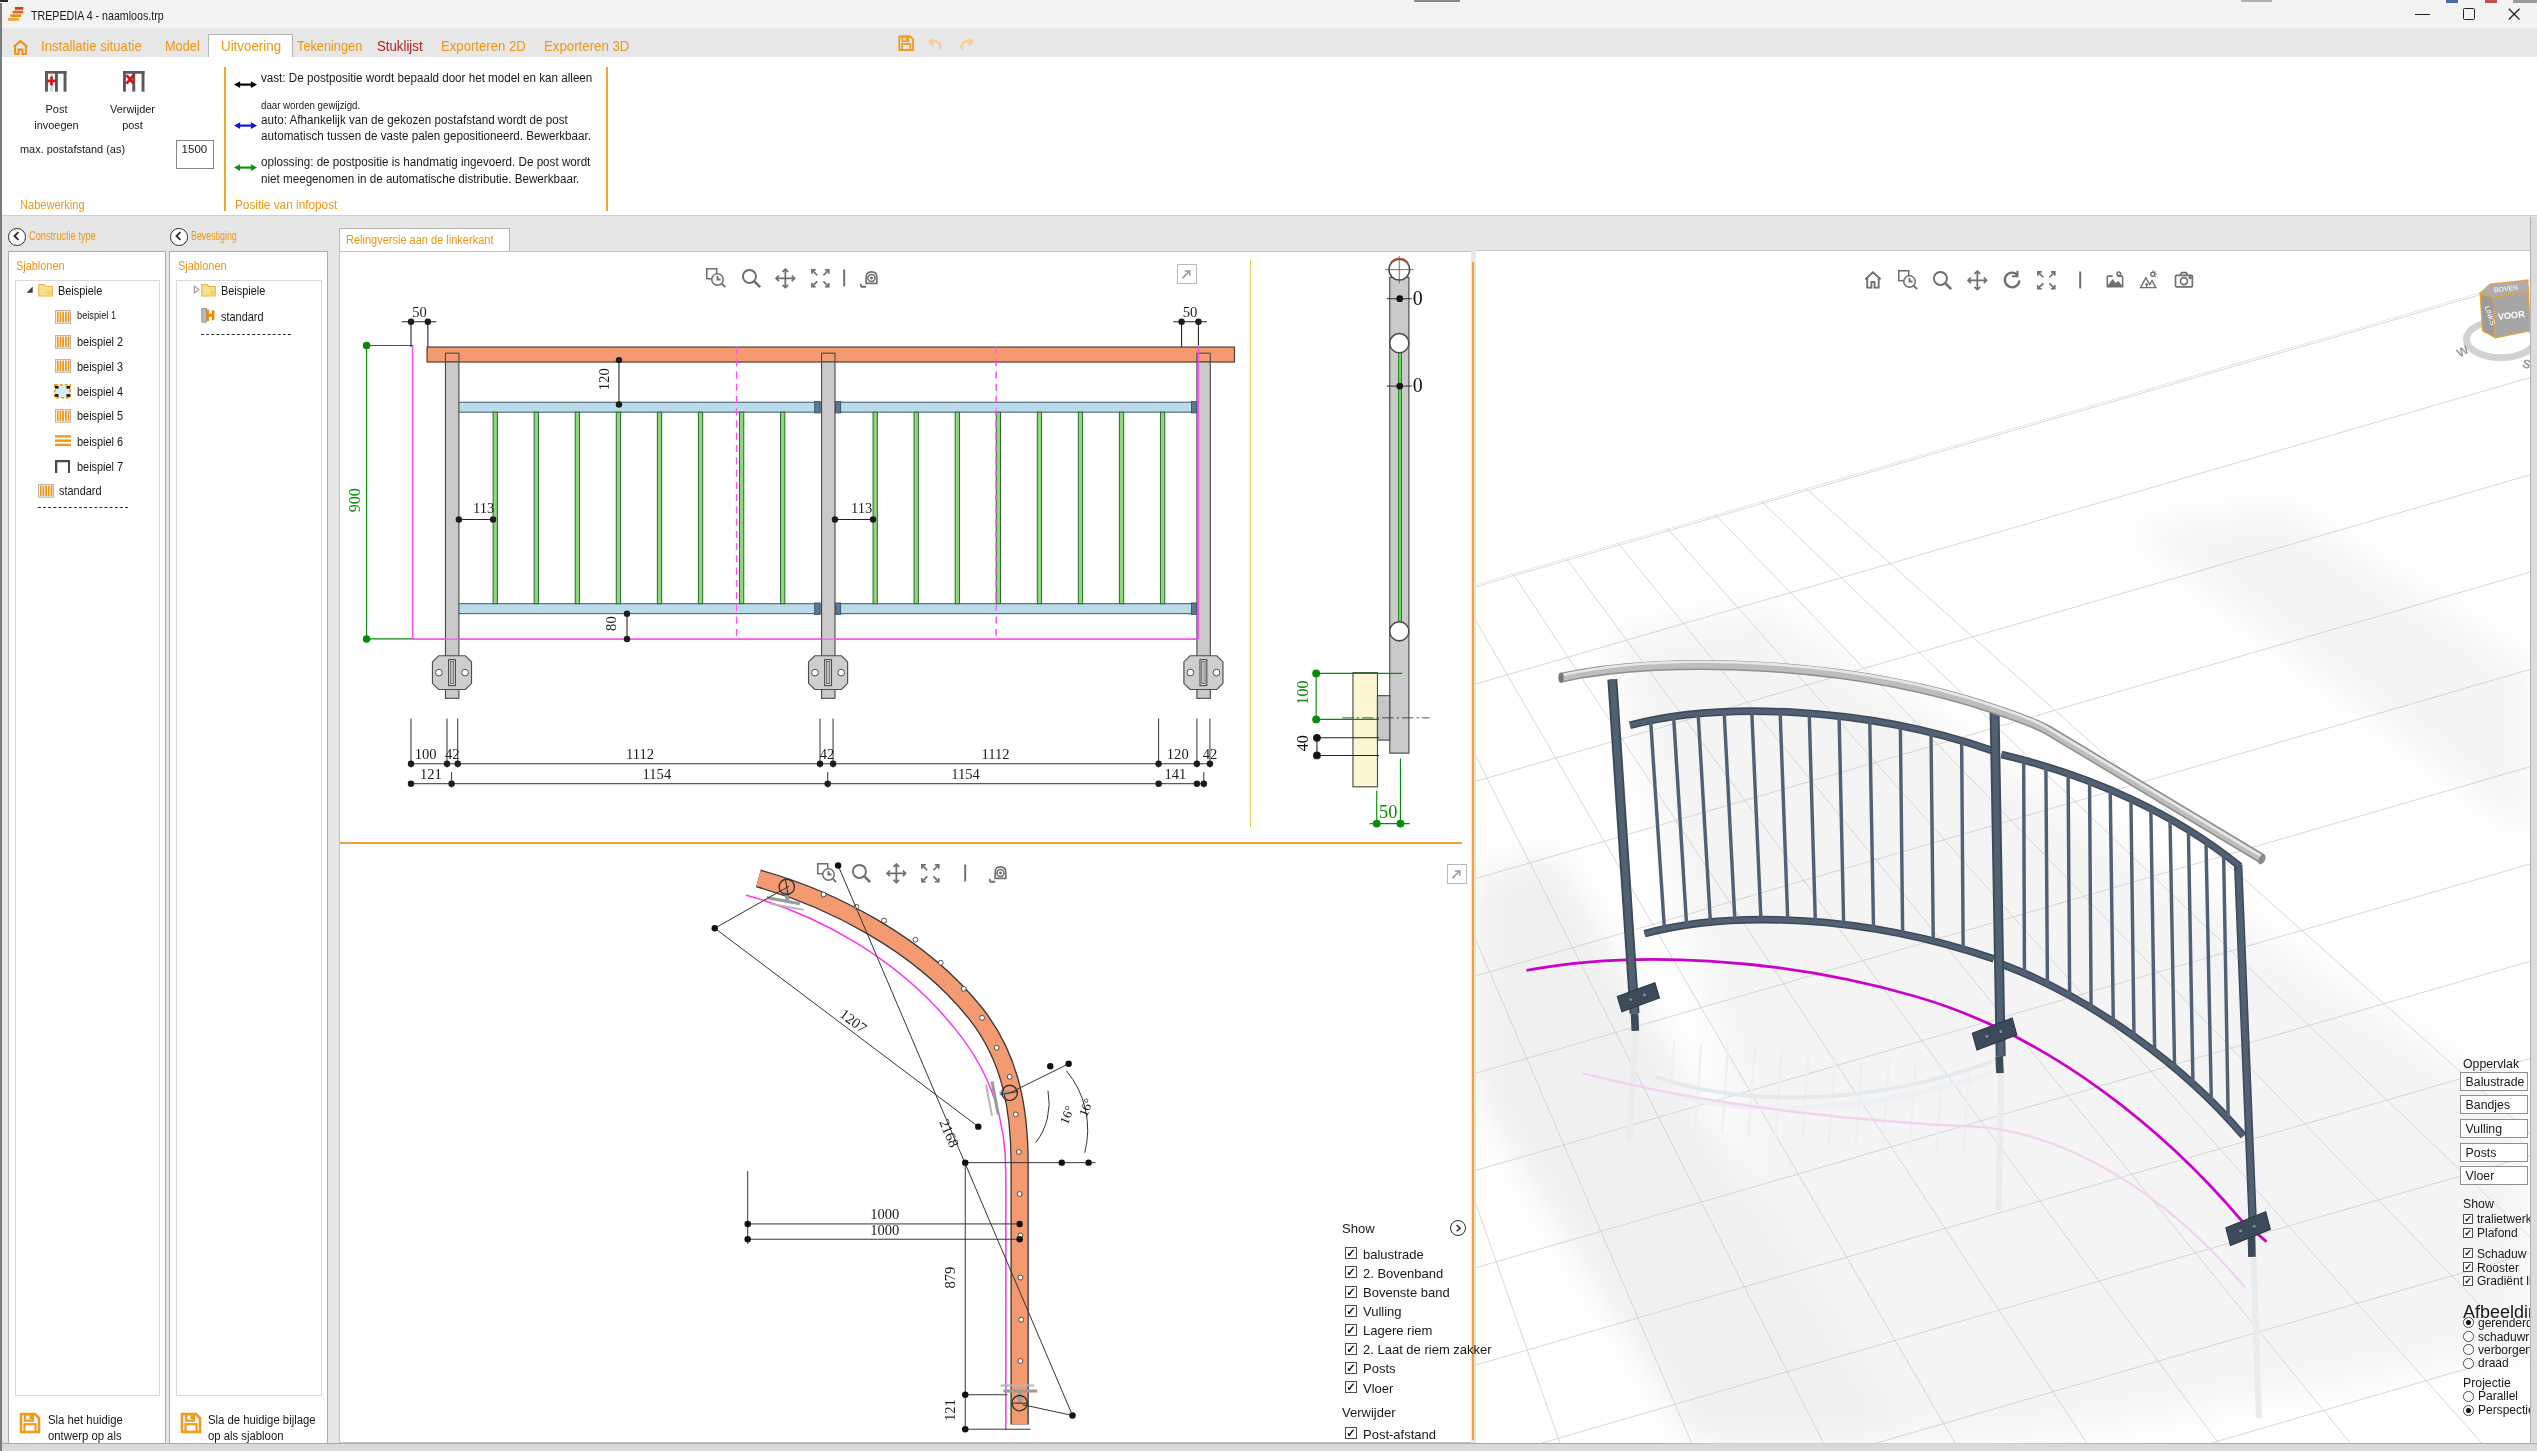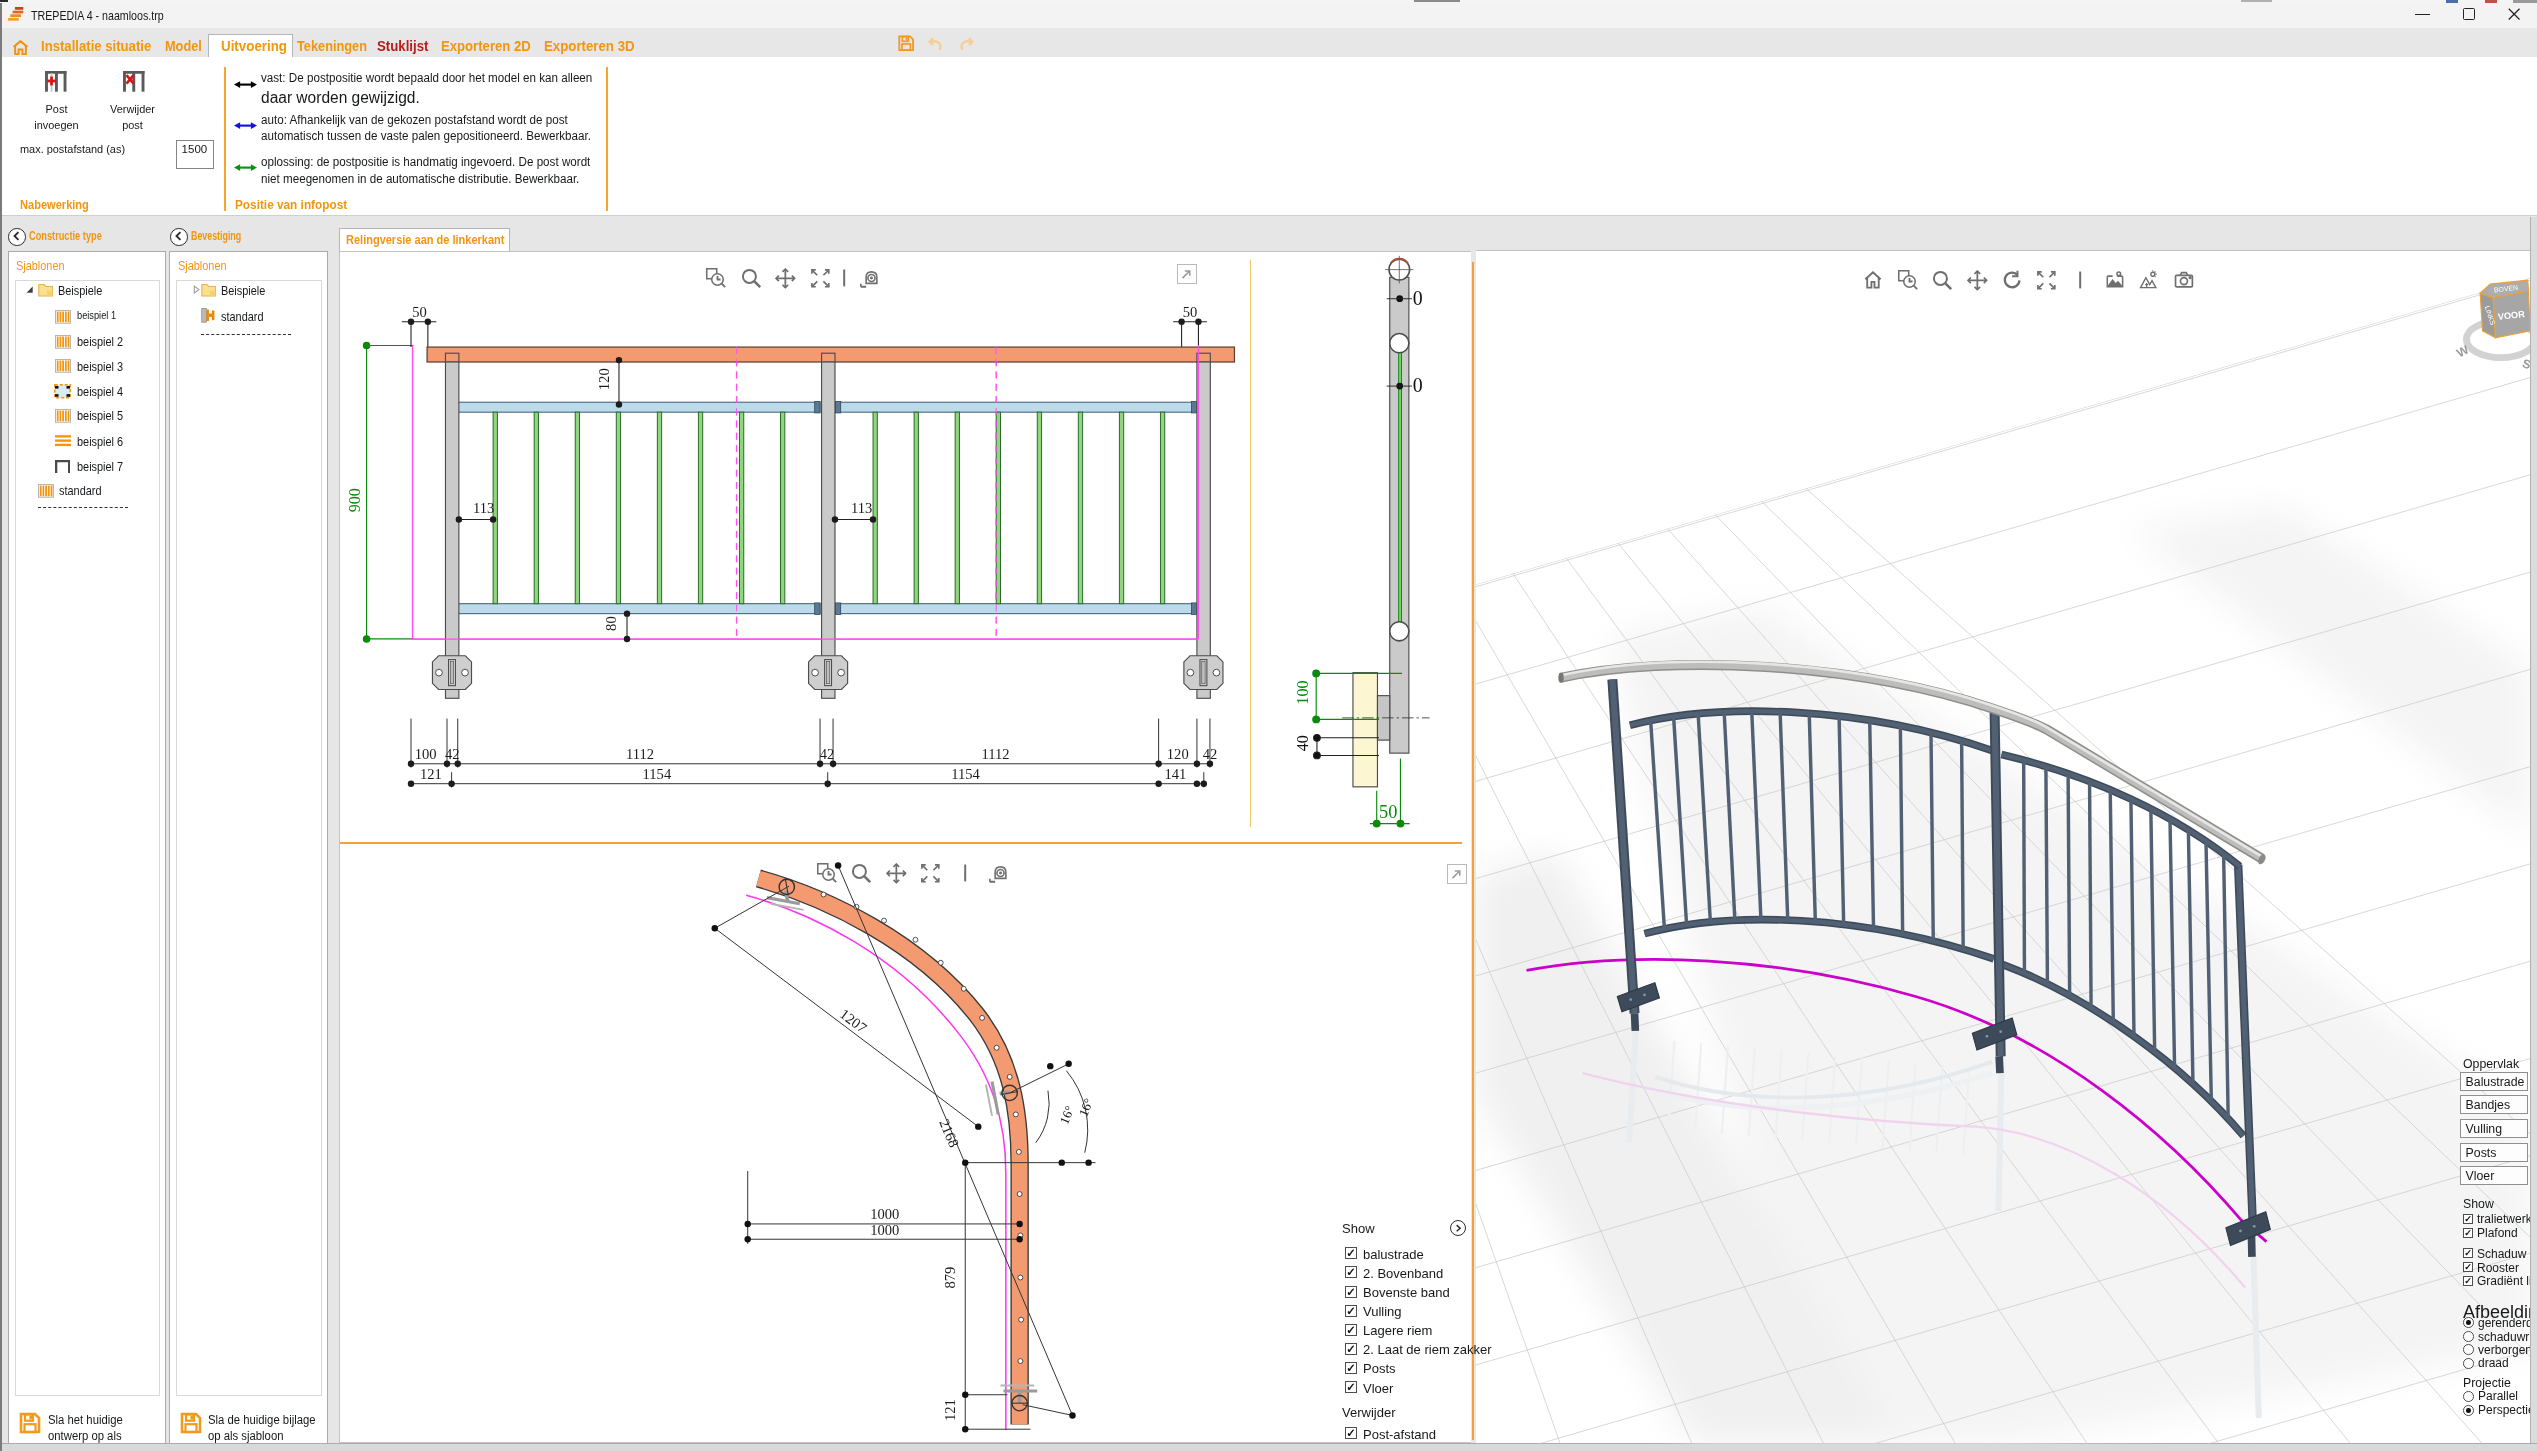--- a/index.html
+++ b/index.html
@@ -1,18 +1,18 @@
 <!DOCTYPE html>
 <html style="font-size:12.3px"><head><meta charset="utf-8">
 <style>
 *{margin:0;padding:0;box-sizing:border-box}
 html,body{width:2538px;height:1452px;overflow:hidden}
 body{position:relative;background:#e6e6e6;font-family:"Liberation Sans",sans-serif;color:#16181a}
 .abs{position:absolute}
-.bold{font-weight:bold}
+.bold{font-weight:normal}
 .panelbox{position:absolute;background:#fff;border:0.8px solid #ababab}
 .cb{position:absolute;width:12.3px;height:12.3px;border:1.1px solid #4d4d4d;background:#fff;font-size:11.5px;line-height:10.7px;text-align:center;font-weight:bold;color:#111}
 .cbs{position:absolute;width:10px;height:10px;border:0.9px solid #4d4d4d;background:#fff;font-size:9.2px;line-height:8.4px;text-align:center;font-weight:bold;color:#111}
 .radio{position:absolute;width:10.7px;height:10.7px;border:1px solid #4d4d4d;border-radius:50%;background:#fff}
 .radio.sel::after{content:"";position:absolute;left:2.3px;top:2.3px;width:4.6px;height:4.6px;border-radius:50%;background:#111}
 .lbl17{position:absolute;font-size:13px;white-space:nowrap}
 </style></head><body>
 
 <div class="abs" style="left:0;top:3.1px;width:1.5px;height:1449px;background:#7a7a7a;z-index:50"></div>
 <div class="abs" style="left:0;top:0;width:2538px;height:3.1px;background:#f4f4f4"></div>
@@ -87,21 +87,21 @@
 <div class="abs" style="left:176px;top:140px;width:38px;height:29px;border:0.8px solid #858585;font-size:11.5px;padding:1.5px 0 0 4.6px">1500</div>
 <div class="abs bold" style="left:20px;top:198px;font-size:12.3px;color:#F2960F"><span style="display:inline-block;transform:scaleX(0.90);transform-origin:0 0">Nabewerking</span></div>
 <div class="abs" style="left:224px;top:67px;width:1.5px;height:144px;background:#F5A52B"></div>
 <div class="abs bold" style="left:235px;top:198px;font-size:12.3px;color:#F2960F"><span style="display:inline-block;transform:scaleX(0.96);transform-origin:0 0;white-space:nowrap">Positie van infopost</span></div>
 <svg class="abs" style="left:234px;top:80px" width="23" height="9.2" viewBox="0 0 30 12">
  <path d="M0 6 L8 1.5 L8 10.5 Z" fill="#000000"></path>
     <path d="M30 6 L22 1.5 L22 10.5 Z" fill="#000000"></path>
     <rect x="6" y="4.6" width="18" height="2.8" fill="#000000"></rect>
   </svg>
 <div class="abs" style="left:261px;top:71px;font-size:12px"><span style="display:inline-block;transform:scaleX(0.97);transform-origin:0 0;white-space:nowrap">vast: De postpositie wordt bepaald door het model en kan alleen</span></div>
-<div class="abs" style="left:261px;top:89px;font-size:16px"><span style="display:inline-block;transform:scaleX(0.97);transform-origin:0 0;white-space:nowrap">daar worden gewijzigd.</span></div>
+<div class="abs" style="left:261px;top:100px;font-size:10px"><span style="display:inline-block;transform:scaleX(0.97);transform-origin:0 0;white-space:nowrap">daar worden gewijzigd.</span></div>
 <svg class="abs" style="left:234px;top:121px" width="23" height="9.2" viewBox="0 0 30 12">
  <path d="M0 6 L8 1.5 L8 10.5 Z" fill="#1414e0"></path>
     <path d="M30 6 L22 1.5 L22 10.5 Z" fill="#1414e0"></path>
     <rect x="6" y="4.6" width="18" height="2.8" fill="#1414e0"></rect>
   </svg>
 <div class="abs" style="left:261px;top:113px;font-size:12px"><span style="display:inline-block;transform:scaleX(0.97);transform-origin:0 0;white-space:nowrap">auto: Afhankelijk van de gekozen postafstand wordt de post</span></div>
 <div class="abs" style="left:261px;top:129px;font-size:12px"><span style="display:inline-block;transform:scaleX(0.97);transform-origin:0 0;white-space:nowrap">automatisch tussen de vaste palen gepositioneerd. Bewerkbaar.</span></div>
 <svg class="abs" style="left:234px;top:163px" width="23" height="9.2" viewBox="0 0 30 12">
  <path d="M0 6 L8 1.5 L8 10.5 Z" fill="#109010"></path>
     <path d="M30 6 L22 1.5 L22 10.5 Z" fill="#109010"></path>

